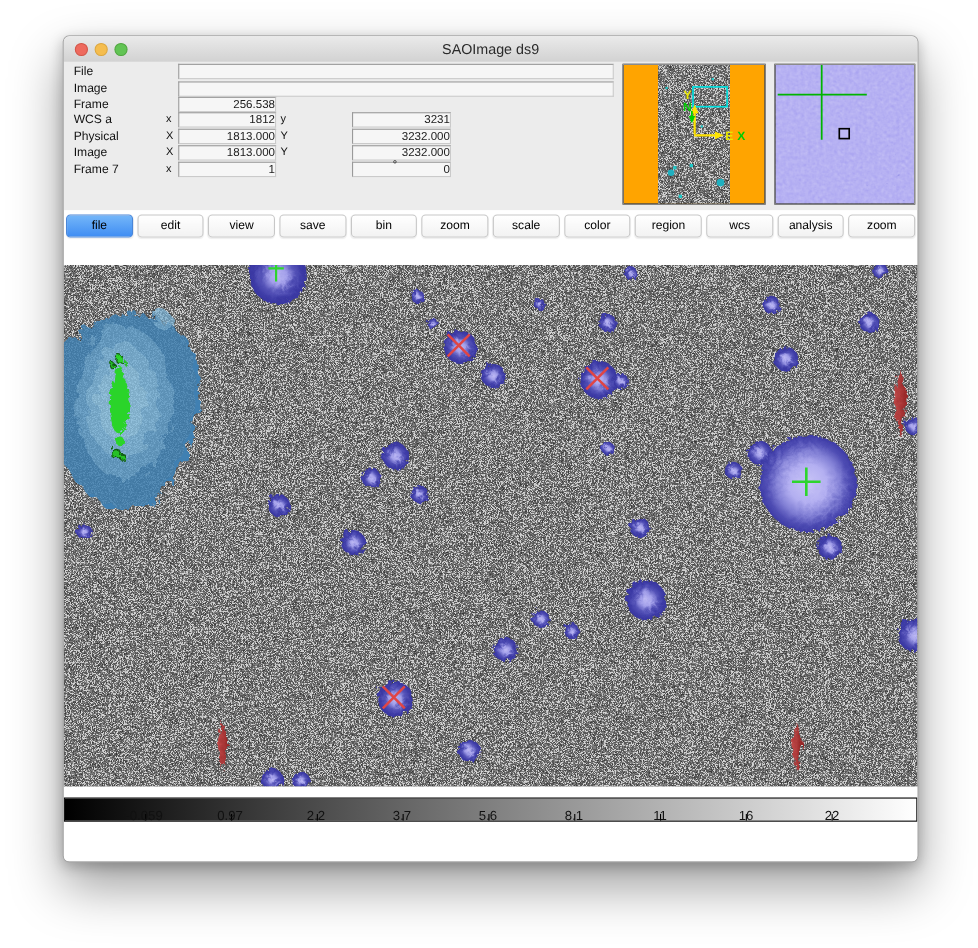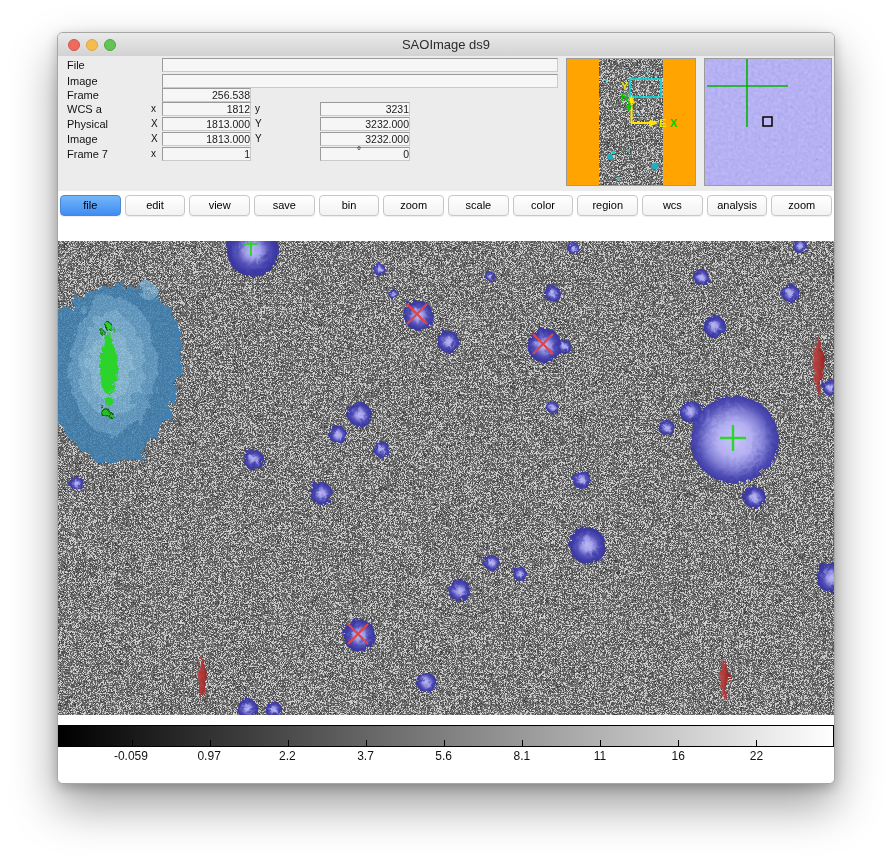--- a/index.html
+++ b/index.html
@@ -42,21 +42,21 @@
     text-align:center;color:#000;box-shadow:0 1px 1px rgba(0,0,0,.07);cursor:default;}
   .menu-btn.active{background:linear-gradient(#74b6f9,#3f8df3);border-color:#4a86d8;}
   
   .image-area{position:absolute;left:0;top:208px;width:776px;height:474px;background:#141414;}
   
   .colorbar-panel{position:absolute;left:0;top:682px;width:776px;height:68px;background:#ffffff;}
   .cbar{position:absolute;left:0;top:10px;width:774px;height:20px;border:1px solid #000;
     background:linear-gradient(to right,#000000,#ffffff);}
   .cb-tick{position:absolute;bottom:0;width:1px;height:6px;background:#000;}
   .cb-label{position:absolute;top:0;transform:translateX(-50%);font-size:12px;color:#111;}
-  .cbar-scale{position:absolute;left:0;top:34px;width:776px;height:16px;}
+  .cbar-scale{position:absolute;left:0;top:19px;width:776px;height:16px;}
   svg text{font-family:"Liberation Sans",sans-serif;font-weight:bold;}
 </style>
 </head>
 <body>
 
 <svg width="0" height="0" style="position:absolute" aria-hidden="true">
   <defs>
     <filter id="speckle" x="0" y="0" width="100%" height="100%">
       <feTurbulence type="fractalNoise" baseFrequency="0.8" numOctaves="2" seed="7" stitchTiles="stitch"></feTurbulence>
       <feColorMatrix type="saturate" values="0"></feColorMatrix>

